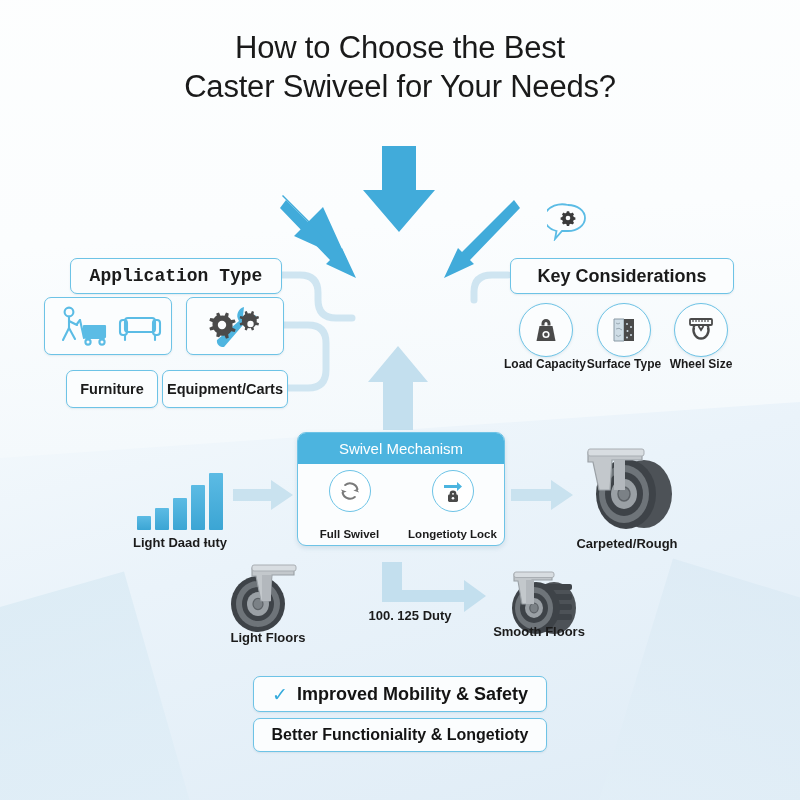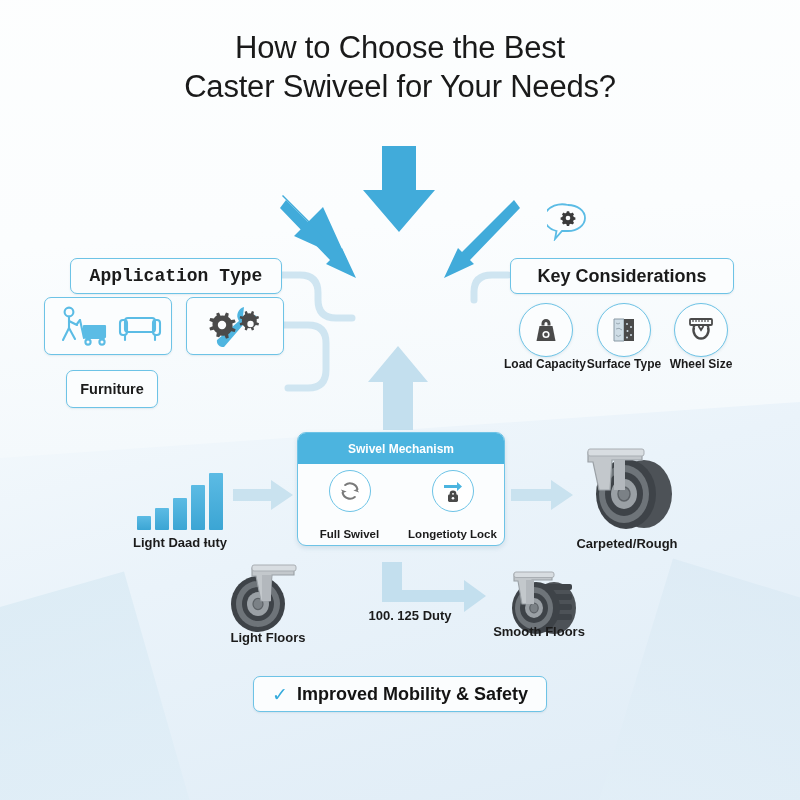--- a/index.html
+++ b/index.html
@@ -73,21 +73,21 @@
   #kc-cap1{left:501px;width:88px;}
   #kc-cap2{left:583px;width:82px;}
   #kc-cap3{left:664px;width:74px;}
   #gear-bubble{position:absolute;left:547px;top:203px;width:42px;height:38px;}
 
   
   #swivel-box{position:absolute;left:297px;top:432px;width:206px;height:112px;
     background:#fbfdfe;border:1.6px solid #6dc3e6;border-radius:9px;overflow:hidden;
     box-shadow:0 2px 5px rgba(40,90,120,.14);}
   #swivel-header{height:31px;background:#4cb4df;display:flex;align-items:center;justify-content:center;}
-  #swivel-header-label{color:#ffffff;font-size:12px;font-weight:bold;}
+  #swivel-header-label{color:#ffffff;font-size:15px;font-weight:normal;}
   #swivel-body{display:flex;height:81px;}
   .sw-item{flex:1;display:flex;flex-direction:column;align-items:center;justify-content:center;gap:16px;}
   .sw-circ{width:40px;height:40px;border-radius:50%;border:1.7px solid #6dc3e6;background:#fff;
     display:flex;align-items:center;justify-content:center;}
   .sw-cap{font-size:11.5px;font-weight:bold;color:#1b1b1b;white-space:nowrap;}
 
   
   #bar-chart{position:absolute;left:137px;top:468px;width:86px;height:62px;
     display:flex;align-items:flex-end;gap:4px;}
   #bar-chart .bar{flex:1;background:linear-gradient(180deg,#5cbbe4,#3ba5d4);border-radius:1px;}
@@ -187,20 +187,23 @@
         <path d="M22 20 l3 -1 l1.6 3.6 a10 10 0 0 1 4.4 0 L32.6 19 l3 1 l-0.6 3.9 a10 10 0 0 1 3.2 3.2 l3.9 -0.6 l1 3 l-3.6 1.6 a10 10 0 0 1 0 4.4 l3.6 1.6 l-1 3 l-3.9 -0.6 a10 10 0 0 1 -3.2 3.2 l0.6 3.9 l-3 1 l-1.6 -3.6 a10 10 0 0 1 -4.4 0 L25 46 l-3 -1 l0.6 -3.9 a10 10 0 0 1 -3.2 -3.2 L15.5 38.5 l-1 -3 l3.6 -1.6 a10 10 0 0 1 0 -4.4 L14.5 27.9 l1 -3 l3.9 0.6 a10 10 0 0 1 3.2 -3.2 z" transform="translate(0,-8) scale(0.92)"></path>
         <circle cx="26" cy="22" r="4.2" fill="#fbfdfe"></circle>
         <path d="M62 22 l2.4 -0.8 l1.3 2.9 a8 8 0 0 1 3.5 0 l1.3 -2.9 l2.4 0.8 l-0.5 3.1 a8 8 0 0 1 2.6 2.6 l3.1 -0.5 l0.8 2.4 l-2.9 1.3 a8 8 0 0 1 0 3.5 l2.9 1.3 l-0.8 2.4 l-3.1 -0.5 a8 8 0 0 1 -2.6 2.6 l0.5 3.1 l-2.4 0.8 l-1.3 -2.9 a8 8 0 0 1 -3.5 0 l-1.3 2.9 l-2.4 -0.8 l0.5 -3.1 a8 8 0 0 1 -2.6 -2.6 l-3.1 0.5 l-0.8 -2.4 l2.9 -1.3 a8 8 0 0 1 0 -3.5 l-2.9 -1.3 l0.8 -2.4 l3.1 0.5 a8 8 0 0 1 2.6 -2.6 z" transform="translate(-4,-10) scale(0.85)"></path>
         <circle cx="54.5" cy="21" r="3.2" fill="#fbfdfe"></circle>
       </g>
     </svg>
   </div>
 
   <div class="box" id="box-furniture">
     <span class="small-label">Furniture</span>
+  </div>
+  <div class="box" id="box-equipment">
+    <span class="small-label">Equipment/Carts</span>
   </div>
 
   <div id="gear-bubble">
     <svg width="42" height="38" viewBox="0 0 42 38">
       <path d="M21 2 a17 13 0 0 1 0 26 h-6 l-7 8 l1.5 -8 A17 13 0 0 1 21 2 z" fill="#fbfdfe" stroke="#5bbce5" stroke-width="1.8"></path>
       <g fill="#3a3a3a" transform="translate(21,15)">
         <path d="M-1.6 -9.5 h3.2 l0.5 2.3 a8 8 0 0 1 2 0.85 l2 -1.3 l2.3 2.3 l-1.3 2 a8 8 0 0 1 0.85 2 l2.3 0.5 v3.2 l-2.3 0.5 a8 8 0 0 1 -0.85 2 l1.3 2 l-2.3 2.3 l-2 -1.3 a8 8 0 0 1 -2 0.85 l-0.5 2.3 h-3.2 l-0.5 -2.3 a8 8 0 0 1 -2 -0.85 l-2 1.3 l-2.3 -2.3 l1.3 -2 a8 8 0 0 1 -0.85 -2 l-2.3 -0.5 v-3.2 l2.3 -0.5 a8 8 0 0 1 0.85 -2 l-1.3 -2 l2.3 -2.3 l2 1.3 a8 8 0 0 1 2 -0.85 z" transform="scale(0.72)"></path>
         <circle cx="0" cy="0" r="2.3" fill="#fbfdfe"></circle>
       </g>
     </svg>
@@ -338,14 +341,17 @@
     </svg>
   </div>
   <div class="caster-cap" id="caster-smooth-cap">Smooth Floors</div>
 
   <div id="duty-label">100. 125 Duty</div>
 
   <div class="box" id="outcome1">
     <span id="check">✓</span>
     <span id="outcome1-label">Improved Mobility &amp; Safety</span>
   </div>
+  <div class="box" id="outcome2">
+    <span id="outcome2-label">Better Functioniality &amp; Longetioty</span>
+  </div>
 
 </div>
 
 </body></html>

